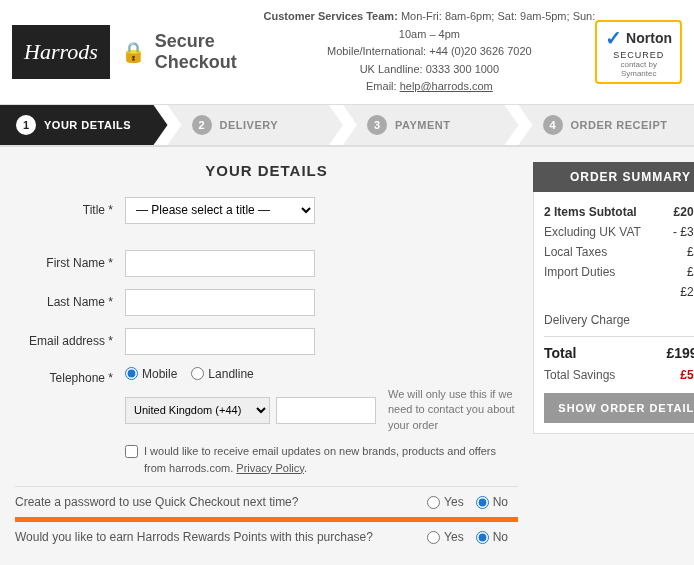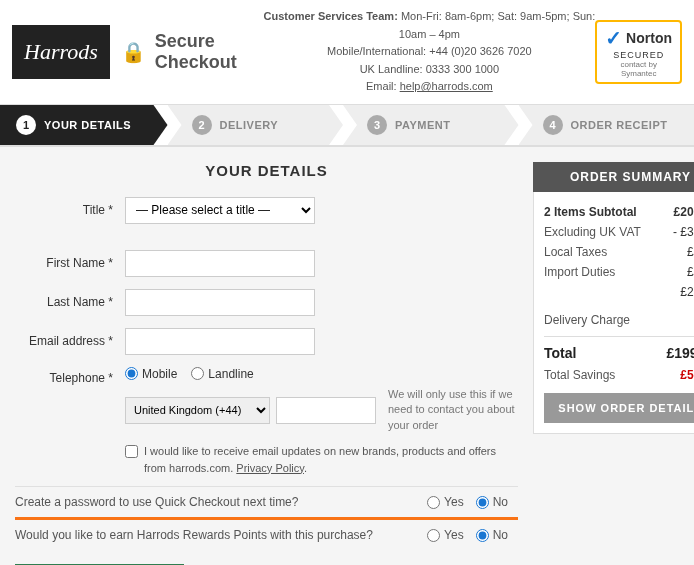--- a/index.html
+++ b/index.html
@@ -120,21 +120,21 @@
           <input type="radio" name="qc" style="accent-color: rgb(25, 118, 210);">
           <span>Yes</span>
         </label>
         <label style="display:flex; align-items:center; gap:4px; font-size:12px; cursor:pointer;">
           <input type="radio" name="qc" checked="" style="accent-color: rgb(25, 118, 210);">
           <span>No</span>
         </label>
       </div>
     </div>
 
-    <div style="border-top:3px solid #f97316; padding:8px 0; display:flex; align-items:center; font-size:12px; color:#555;">
+    <div style="border-top:5px solid #f97316; padding:8px 0; display:flex; align-items:center; font-size:12px; color:#555;">
       <span style="flex:1;">Would you like to earn Harrods Rewards Points with this purchase?</span>
       <div style="display:flex; align-items:center; gap:12px; margin-right:10px;">
         <label style="display:flex; align-items:center; gap:4px; font-size:12px; cursor:pointer;">
           <input type="radio" name="rw" style="accent-color: rgb(25, 118, 210);">
           <span>Yes</span>
         </label>
         <label style="display:flex; align-items:center; gap:4px; font-size:12px; cursor:pointer;">
           <input type="radio" name="rw" checked="" style="accent-color: rgb(25, 118, 210);">
           <span>No</span>
         </label>

